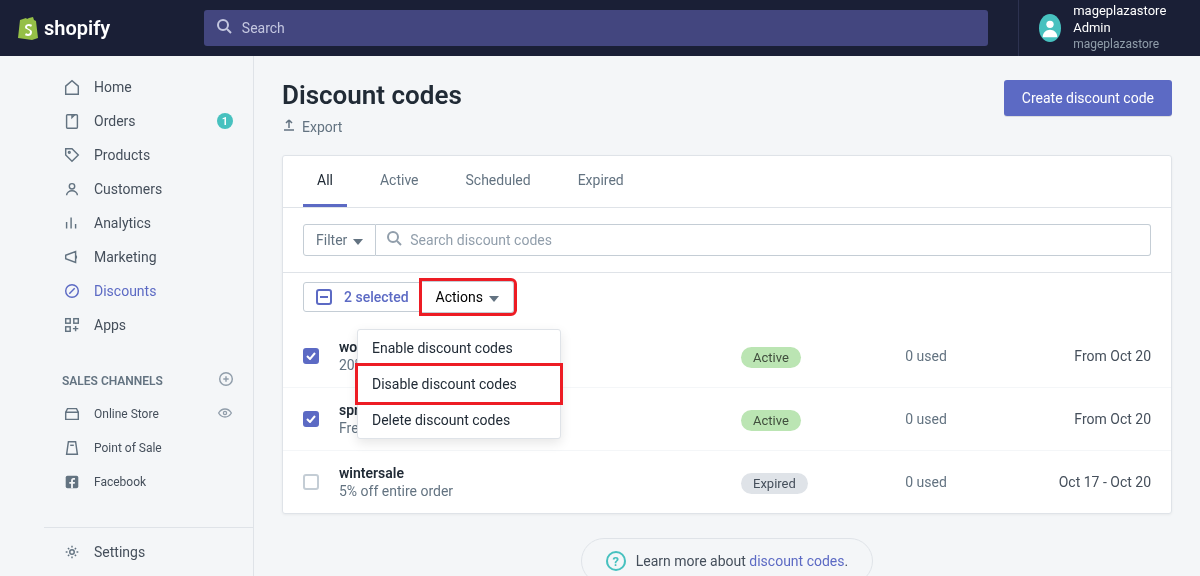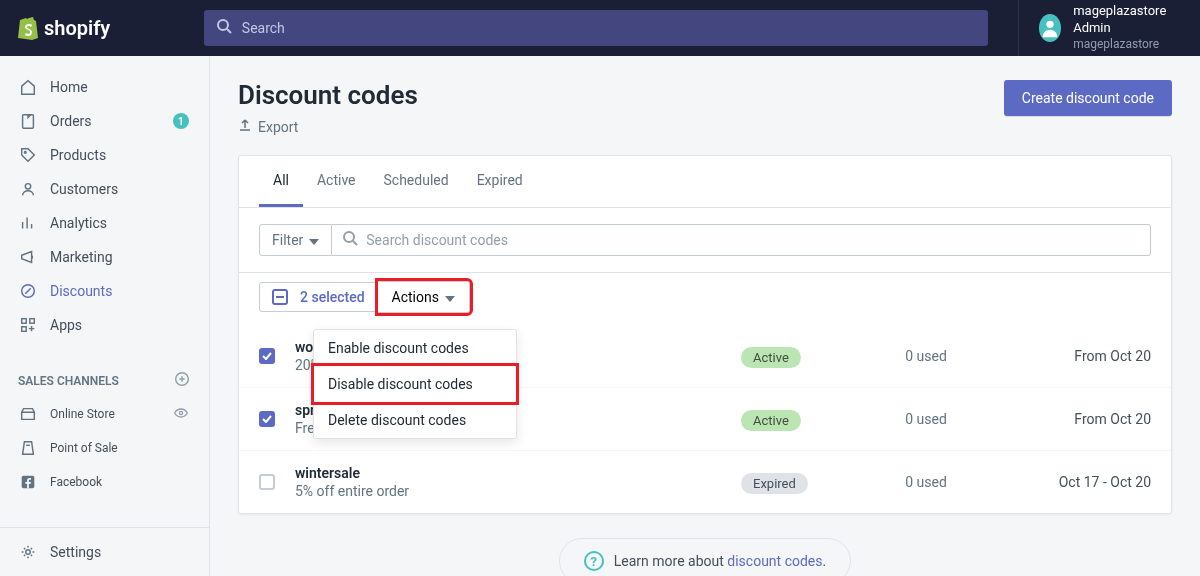--- a/index.html
+++ b/index.html
@@ -13,40 +13,40 @@
     .search-box { background: #43467f; border-radius: 3px; height: 36px; display: flex; align-items: center; padding: 0 12px; width: 784px; }
     .search-box .si { color: #c4c7e0; }
     .search-box .st { color: #c4c7e0; margin-left: 10px; font-size: 14px; }
     .user-area { display: flex; align-items: center; padding-right: 20px; border-left: 1px solid #2d3250; height: 100%; padding-left: 20px;}
     .avatar { width: 28px; height: 28px; border-radius: 50%; background: #47c1bf; display: flex; align-items: center; justify-content: center; }
     .avatar svg { width: 22px; height: 22px; }
     .user-text { margin-left: 12px; color: #fff; font-size: 13px; line-height: 1.3; }
     .user-text .sub { color: #919eab; font-size: 12px; }
     
     .container { display: flex; height: calc(576px - 56px); }
-    .sidebar { width: 210px; background: #f4f6f8; border-right: 1px solid #dfe3e8; display: flex; flex-direction: column; }
+    .sidebar { width: 210px; background: #f4f6f8; border-right: 1px solid #dfe3e8; display: flex; flex-direction: column; margin-left: 44px; }
     .nav { padding: 14px 0; }
     .nav-item { display: flex; align-items: center; padding: 7px 18px; color: #454f5b; font-size: 14px; cursor: pointer; position: relative; }
     .nav-item.active { color: #5c6ac4; }
     .nav-icon { width: 20px; height: 20px; display: flex; align-items: center; justify-content: center; margin-right: 12px; }
     .nav-badge { position: absolute; right: 20px; background: #47c1bf; color: #fff; font-size: 11px; width: 16px; height: 16px; border-radius: 8px; display: flex; align-items: center; justify-content: center; font-weight: 600;}
     .channels-header { padding: 14px 18px 6px; font-size: 12px; color: #637381; display: flex; justify-content: space-between; align-items: center; font-weight: 600; }
     .channel-item { display: flex; align-items: center; padding: 7px 18px; color: #454f5b; font-size: 12px; cursor: pointer; position: relative;}
     .channel-icon { width: 20px; height: 20px; margin-right: 12px; display: flex; align-items: center; justify-content: center; }
     .eye-icon { position: absolute; right: 20px; color: #919eab; }
     .sidebar-footer { margin-top: auto; border-top: 1px solid #dfe3e8; }
     
     .main { flex: 1; padding: 24px 28px; overflow: auto; }
     .page-header { display: flex; justify-content: space-between; align-items: flex-start; margin-bottom: 20px; }
     .page-title { font-size: 26px; font-weight: 600; color: #212b36; }
     .export-link { display: flex; align-items: center; color: #637381; font-size: 14px; margin-top: 8px; cursor: pointer; }
     .create-btn { background: #5c6ac4; color: #fff; border: none; padding: 10px 18px; border-radius: 3px; font-size: 14px; cursor: pointer; box-shadow: 0 1px 0 rgba(0,0,0,.1); }
     
     .card { background: #fff; border: 1px solid #dfe3e8; border-radius: 3px; box-shadow: 0 1px 3px rgba(0,0,0,.05); }
-    .tabs { display: flex; padding: 0 20px; border-bottom: 1px solid #dfe3e8; }
+    .tabs { display: flex; padding: 0 20px; border-bottom: 1px solid #dfe3e8; gap: 19px; }
     .tab { padding: 16px 14px; font-size: 14px; color: #637381; cursor: pointer; border-bottom: 3px solid transparent; }
     .tab.active { color: #212b36; border-bottom-color: #5c6ac4; }
     
     .toolbar { display: flex; padding: 16px 20px; border-bottom: 1px solid #dfe3e8; gap: 0;}
     .filter-btn { border: 1px solid #c4cdd5; background: #fff; padding: 7px 12px; border-radius: 3px 0 0 3px; font-size: 14px; color: #637381; display: flex; align-items: center; gap: 6px; cursor: pointer; }
     .search-codes { flex: 1; border: 1px solid #c4cdd5; border-left: none; border-radius: 0 3px 3px 0; display: flex; align-items: center; padding: 0 10px; }
     .search-codes input { border: none; outline: none; font-size: 14px; flex: 1; padding: 7px 8px; color: #212b36; }
     .search-codes input::placeholder { color: #919eab; }
     
     .selection-bar { display: flex; align-items: center; padding: 8px 20px 12px; gap: 0; position: relative;}

